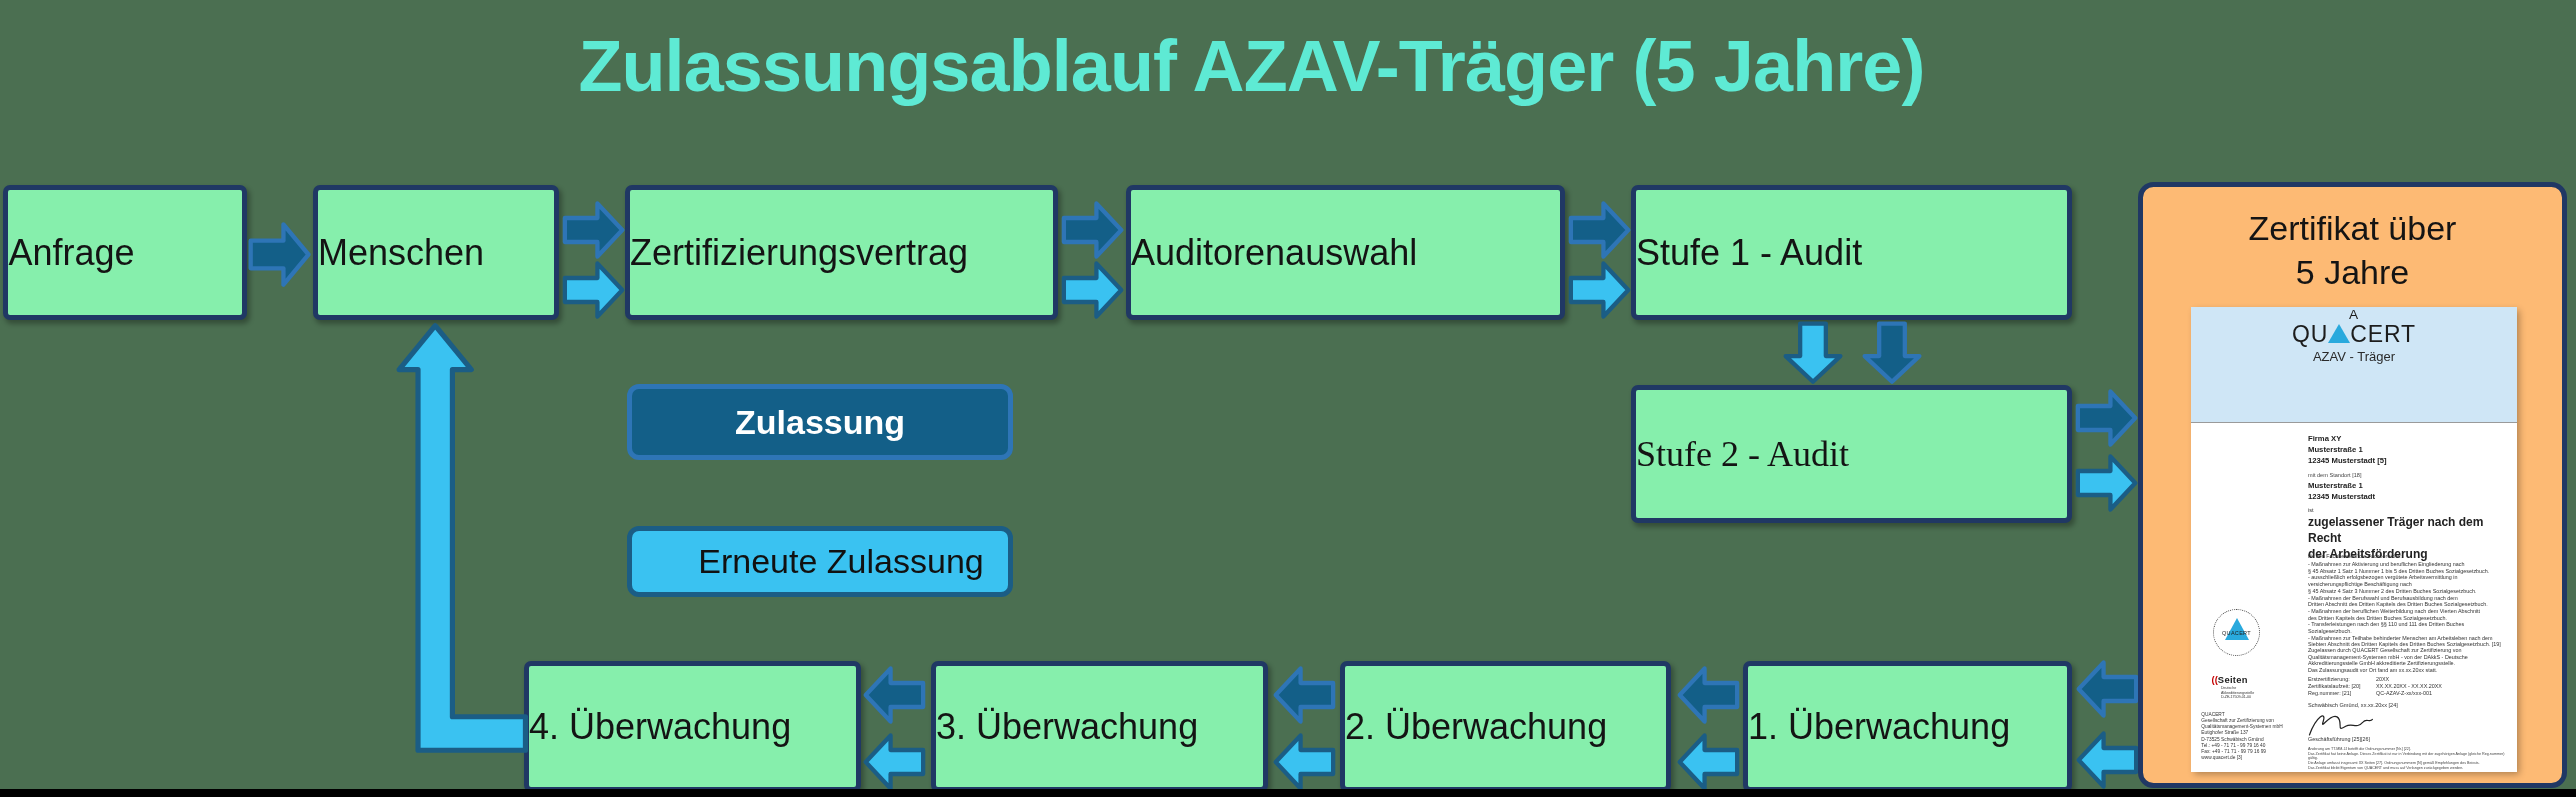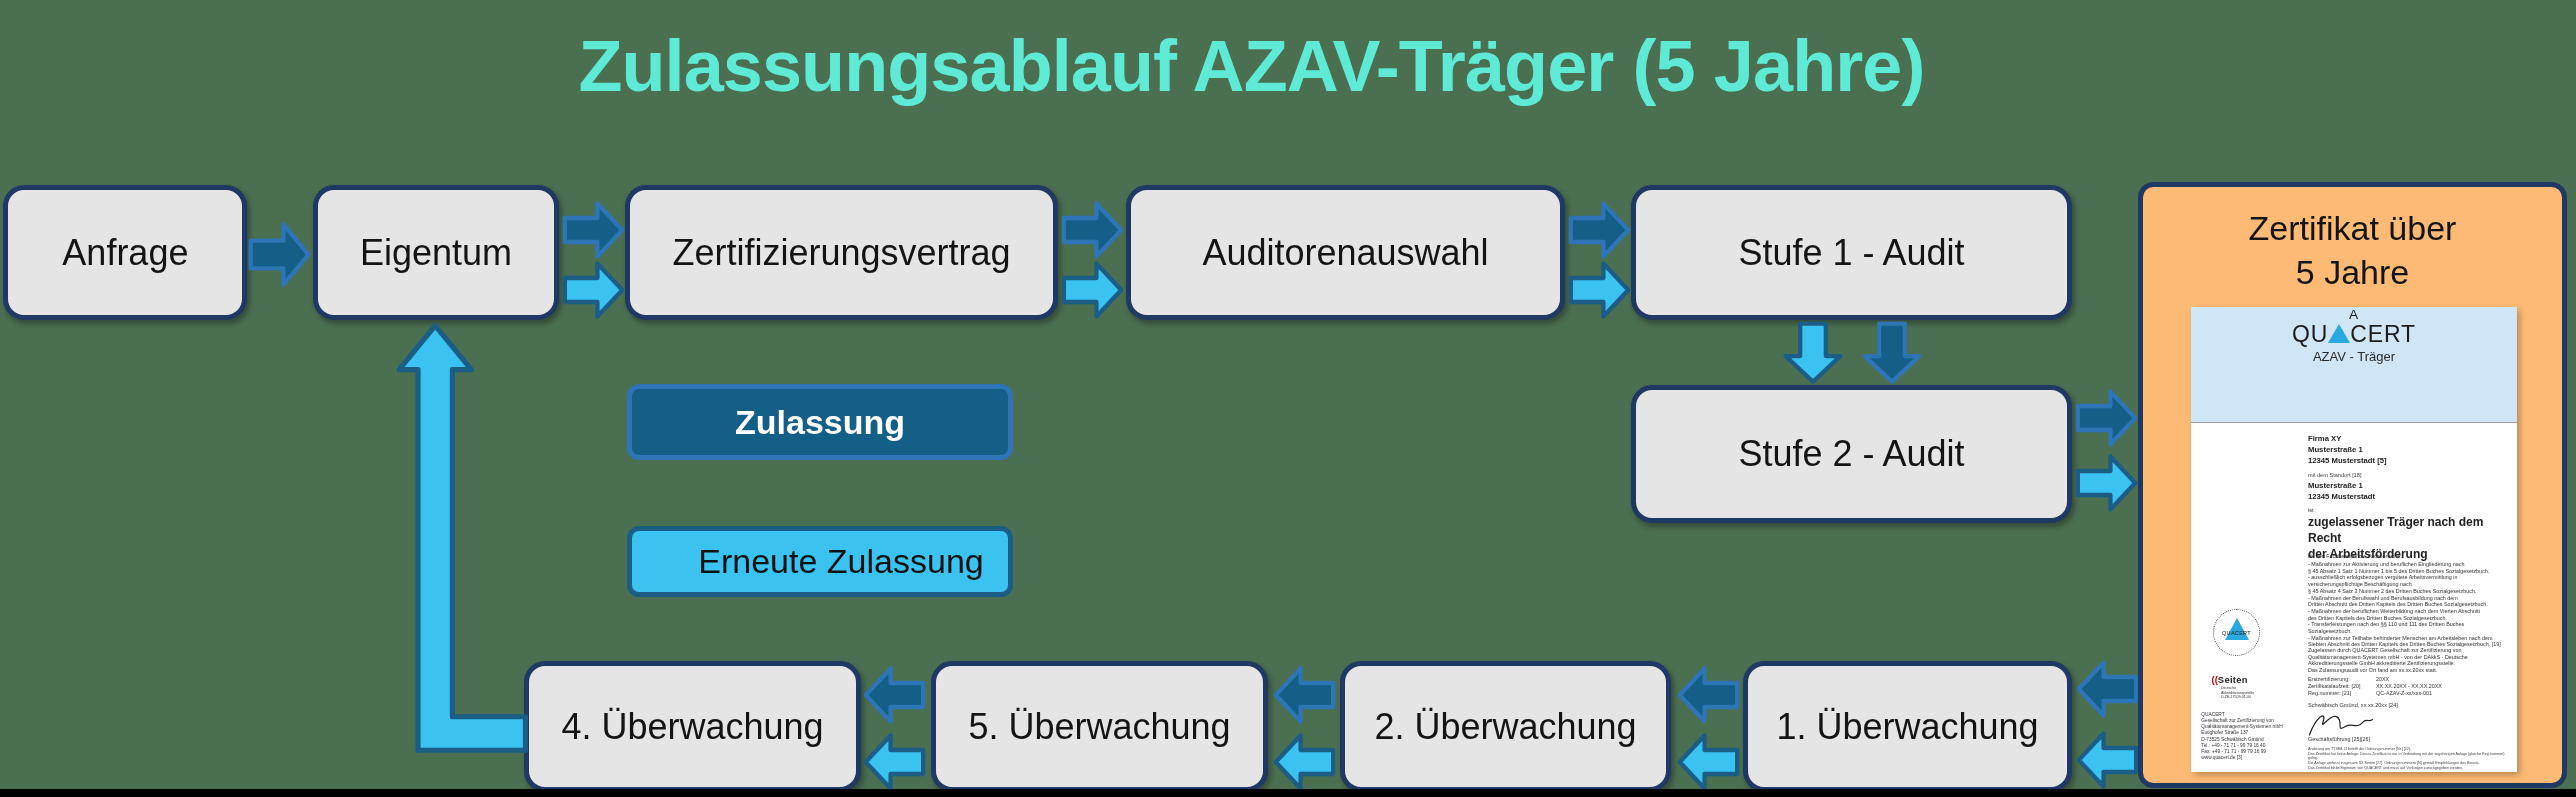--- a/index.html
+++ b/index.html
@@ -8,22 +8,22 @@
     background:#4b6f51;
     font-family:"Liberation Sans", sans-serif;
   }
   
   .title{
     position:absolute;left:0;top:25px;width:2503px;text-align:center;
     font-size:72px;font-weight:600;letter-spacing:-0.9px;color:#5eead4;
   }
   
   .node{
-    position:absolute;background:#e5e5e5;border:5.2px solid #203864;border-radius:21px;
-    display:flex;align-items:center;justify-content:center;
+    position:absolute;background:#86efac;border:5.2px solid #203864;border-radius:7px;
+    display:flex;align-items:center;justify-content:flex-start;
     font-size:36px;color:#141414;box-shadow:2.6px 3.4px 5.2px rgba(0,0,0,.30);
     box-sizing:border-box;text-align:center;
   }
   .row-top{top:185px;height:135px;}
   .row-bottom{top:661px;height:131px;}
   
   .legend{
     position:absolute;border-radius:12px;display:flex;align-items:center;justify-content:center;
     font-size:34px;box-sizing:border-box;
   }
@@ -93,48 +93,48 @@
 <body>
 
 <div id="canvas">
 
   <div class="title">Zulassungsablauf AZAV-Träger (5 Jahre)</div>
 
   <div class="node row-top" style="left:3.4px;width:244px;">
     <span>Anfrage</span>
   </div>
   <div class="node row-top" style="left:313px;width:246px;">
-    <span>Eigentum</span>
+    <span>Menschen</span>
   </div>
   <div class="node row-top" style="left:625px;width:433px;">
     <span>Zertifizierungsvertrag</span>
   </div>
   <div class="node row-top" style="left:1126px;width:439px;">
     <span>Auditorenauswahl</span>
   </div>
   <div class="node row-top" style="left:1631px;width:441px;">
     <span>Stufe 1 - Audit</span>
   </div>
 
-  <div class="node" style="left:1631px;top:385px;width:441px;height:138px;">
+  <div class="node" style="left:1631px;top:385px;width:441px;height:138px;font-family:Liberation Serif, serif;">
     <span>Stufe 2 - Audit</span>
   </div>
 
   <div class="legend legend-dark" style="left:627px;top:384px;width:386px;height:76px;">
     <span>Zulassung</span>
   </div>
   <div class="legend legend-light" style="left:627px;top:526px;width:386px;height:71px;padding-left:42px;">
     <span>Erneute Zulassung</span>
   </div>
 
   <div class="node row-bottom" style="left:524px;width:337px;">
     <span>4. Überwachung</span>
   </div>
   <div class="node row-bottom" style="left:931px;width:337px;">
-    <span>5. Überwachung</span>
+    <span>3. Überwachung</span>
   </div>
   <div class="node row-bottom" style="left:1340px;width:331px;">
     <span>2. Überwachung</span>
   </div>
   <div class="node row-bottom" style="left:1743px;width:329px;">
     <span>1. Überwachung</span>
   </div>
 
   <svg class="arr" style="left:248px;top:220px;" width="64" height="69" viewBox="0 0 74 80">
     <polygon points="3,24 41,24 41,5 70,40 41,75 41,56 3,56" fill="#135f88" stroke="#2e75b6" stroke-width="5" stroke-linejoin="round"></polygon>

